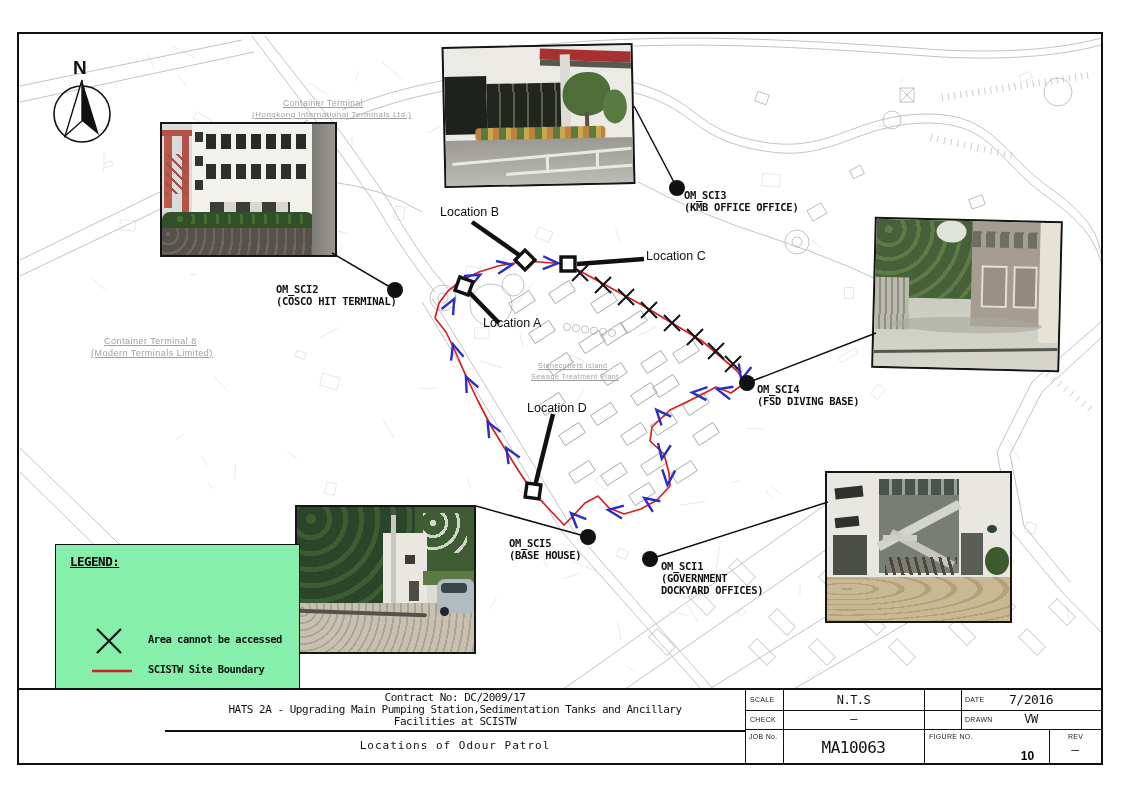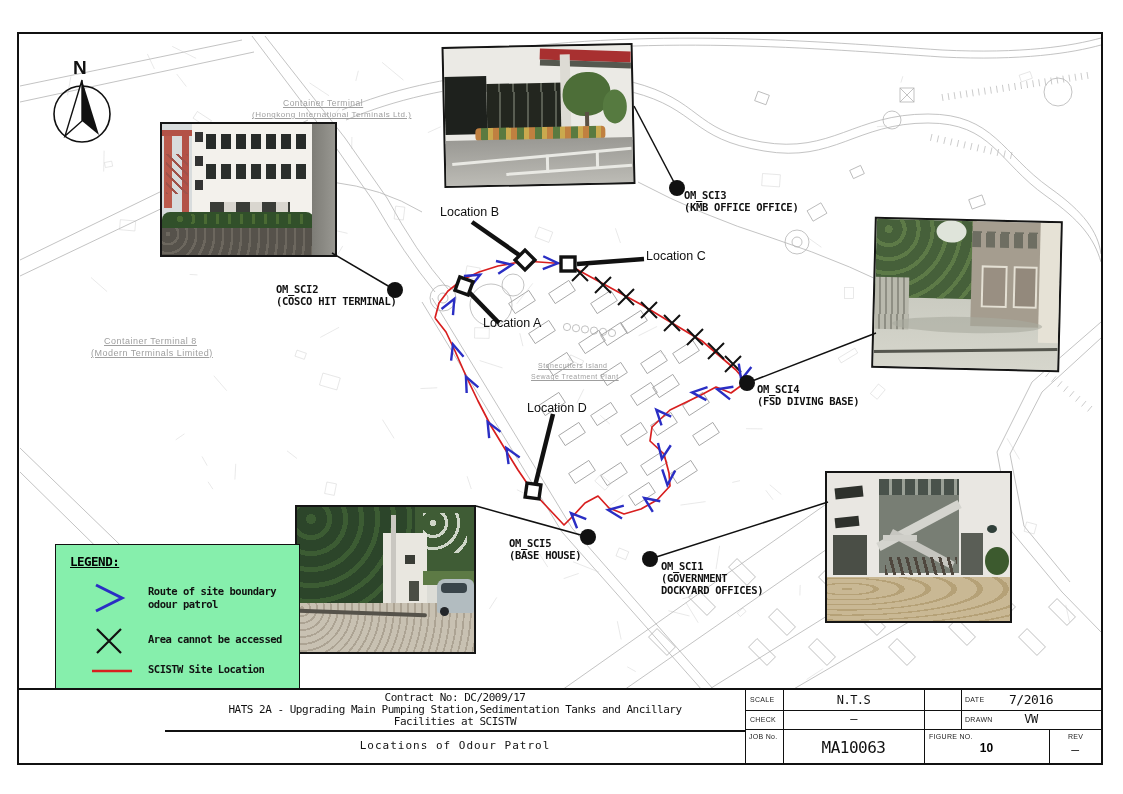--- a/index.html
+++ b/index.html
@@ -441,44 +441,35 @@
 (GOVERNMENT
 DOCKYARD OFFICES)</div>
         <div class="loc-label" style="left: 464px; top: 282px;">Location A</div>
         <div class="loc-label" style="left: 421px; top: 171px;">Location B</div>
         <div class="loc-label" style="left: 627px; top: 215px;">Location C</div>
         <div class="loc-label" style="left: 508px; top: 367px;">Location D</div>
       </div>
 
     <div id="legend">
       <div class="ltitle">LEGEND:</div>
-      <div class="lrow" style="top:34px;height:44px;">
-        <div class="licon">
-          <svg width="40" height="40">
-              <path d="M6,6 L32,19 L6,32" fill="none" stroke="#2a2ec4" stroke-width="3"></path>
-            </svg>
-        </div>
-        <div class="llabel" style="top:6px;">Route of site boundary
-odour patrol</div>
-      </div>
       <div class="lrow" style="top:80px;height:34px;">
         <div class="licon">
           <svg width="40" height="34">
               <path d="M7,4 L31,28 M31,4 L7,28" stroke="#111" stroke-width="2.2"></path>
             </svg>
         </div>
         <div class="llabel" style="top:8px;">Area cannot be accessed</div>
       </div>
       <div class="lrow" style="top:114px;height:28px;">
         <div class="licon">
           <svg width="44" height="24">
               <line x1="2" y1="12" x2="42" y2="12" stroke="#d81f1f" stroke-width="2.4"></line>
             </svg>
         </div>
-        <div class="llabel" style="top:4px;">SCISTW Site Location</div>
+        <div class="llabel" style="top:4px;">SCISTW Site Boundary</div>
       </div>
       <div class="lrow" style="top:142px;height:30px;">
         <div class="licon">
           <svg width="40" height="30">
               <circle cx="17" cy="15" r="8.5" fill="#111"></circle>
             </svg>
         </div>
         <div class="llabel" style="top:8px;">Odour monitoring stations</div>
       </div>
     </div>
@@ -507,19 +498,19 @@
         <div class="cad" style="position:absolute;left:37px;top:3px;width:141px;text-align:center;font-size:12px;">N.T.S</div>
         <div class="tb-small" style="position:absolute;left:219px;top:6px;">DATE</div>
         <div class="cad" style="position:absolute;left:215px;top:2px;width:140px;text-align:center;font-size:13px;">7/2016</div>
         <div class="tb-small" style="position:absolute;left:4px;top:26px;">CHECK</div>
         <div class="cad" style="position:absolute;left:37px;top:22px;width:141px;text-align:center;font-size:12px;">–</div>
         <div class="tb-small" style="position:absolute;left:219px;top:26px;">DRAWN</div>
         <div class="cad" style="position:absolute;left:215px;top:22px;width:140px;text-align:center;font-size:12px;">VW</div>
         <div class="tb-small" style="position:absolute;left:3px;top:43px;">JOB No.</div>
         <div class="cad" style="position:absolute;left:37px;top:48px;width:141px;text-align:center;font-size:16px;">MA10063</div>
         <div class="tb-small" style="position:absolute;left:183px;top:43px;">FIGURE NO.</div>
-        <div style="position:absolute;left:178px;top:51px;width:125px;text-align:center;font-size:12px;font-weight:bold;font-family:'Liberation Sans',sans-serif;">10</div>
+        <div style="position:absolute;left:178px;top:59px;width:125px;text-align:center;font-size:12px;font-weight:bold;font-family:'Liberation Sans',sans-serif;padding-left:41px;">10</div>
         <div class="tb-small" style="position:absolute;left:322px;top:43px;">REV</div>
         <div class="cad" style="position:absolute;left:303px;top:52px;width:52px;text-align:center;font-size:13px;">–</div>
       </div>
     </div>
   </div>
 </div>
 
 </body></html>

